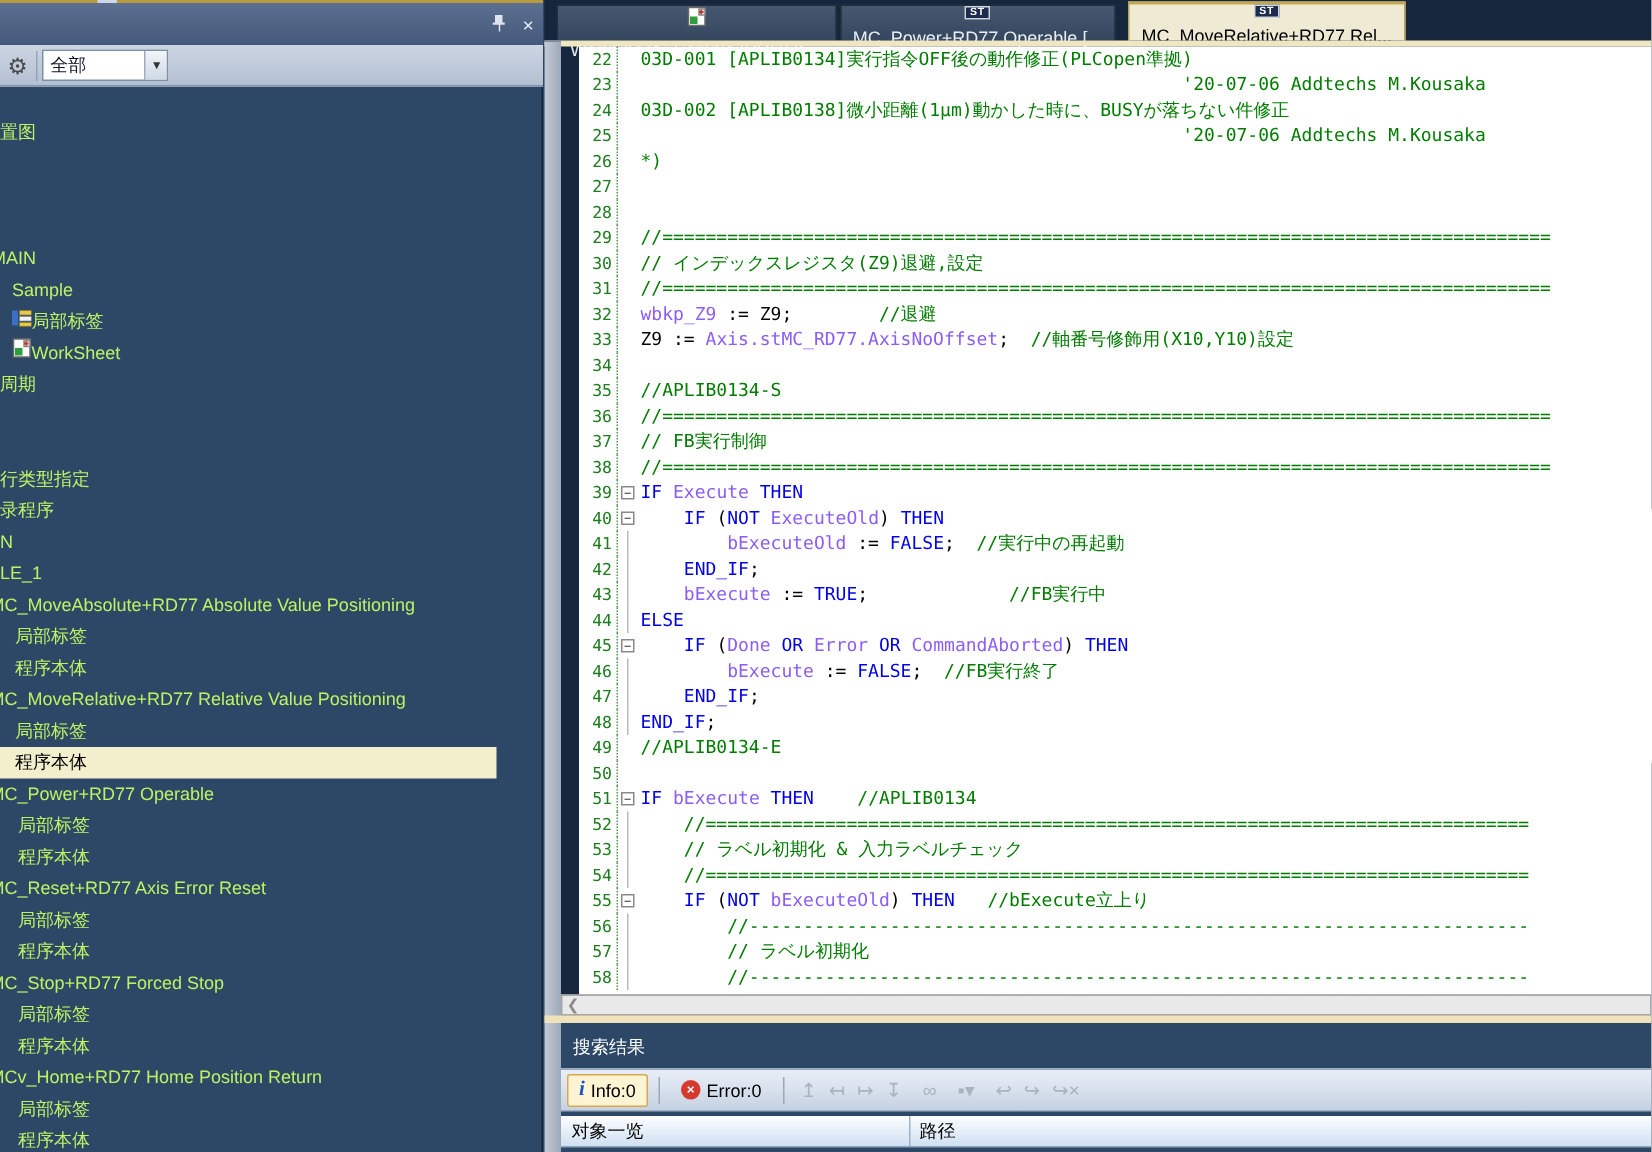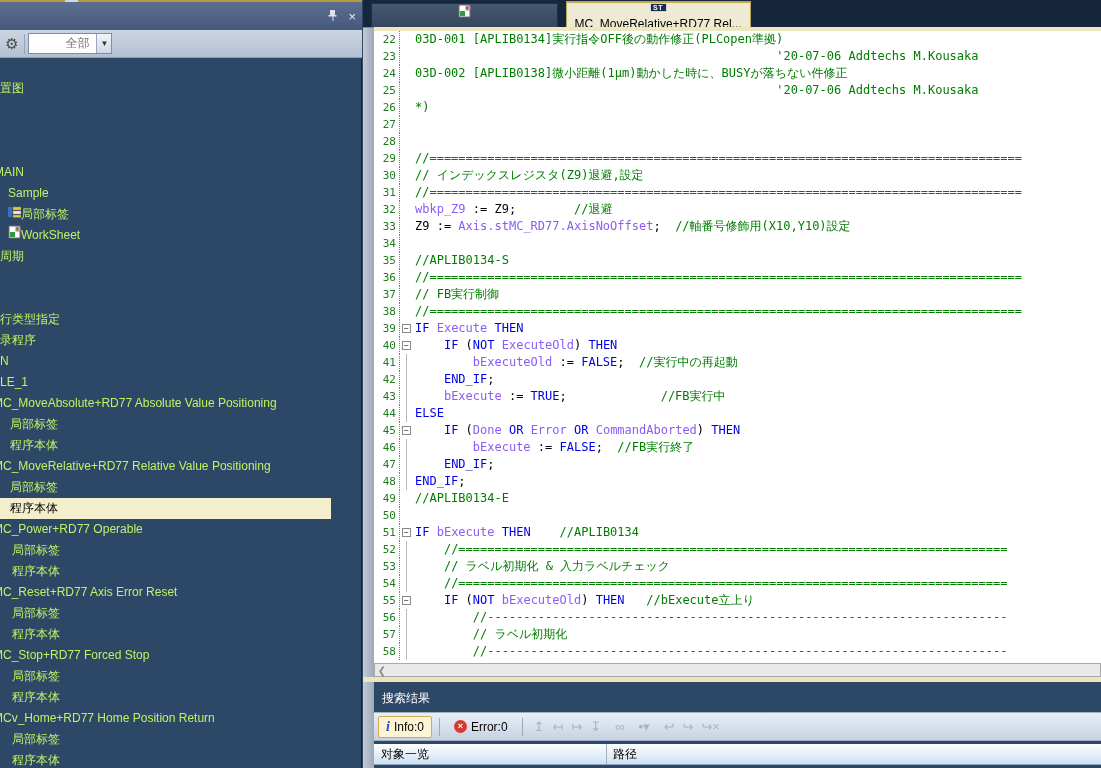--- a/index.html
+++ b/index.html
@@ -12,41 +12,41 @@
   #sidebar-topline { position:absolute; left:0; top:0; width:362px; height:2px; background:#b89b3e; }
   #sidebar-topline .seg { position:absolute; left:65px; top:0; width:13px; height:2px; background:#cfd8e6; }
   #sidebar-titlebar { position:absolute; left:0; top:2px; width:362px; height:28px;
     background:linear-gradient(#5d6f90,#45597c); display:flex; align-items:center; justify-content:flex-end; padding-right:6px; gap:10px; }
   .titlebar-icon { color:#e6ecf5; font-size:13px; line-height:13px; cursor:default; }
   #sidebar-toolbar { position:absolute; left:0; top:30px; width:362px; height:28px;
     background:linear-gradient(#ccd5e2,#b3c0d2); border-bottom:1px solid #8fa0b5; display:flex; align-items:center; padding:0 2px; }
   #gear { font-size:15px; color:#4a4a4a; margin:0 3px; }
   #toolbar-sep { width:1px; height:20px; background:#93a3b8; margin:0 3px; }
   #filter-dd { width:84px; height:21px; background:#fff; border:1px solid #7e8fa5; display:flex; align-items:center; }
-  #filter-dd .val { flex:1; padding-left:4px; color:#737373;margin-left:32px; }
+  #filter-dd .val { flex:1; padding-left:4px; color:#0f172a; }
   #filter-dd .caret { width:15px; height:19px; background:linear-gradient(#f2f5f9,#cfd9e6); border-left:1px solid #9aa9bc; font-size:8px; color:#333; display:flex; align-items:center; justify-content:center; }
   #tree { position:absolute; left:0; top:58px; width:362px; height:710px; overflow:hidden; padding-top:20px; }
   .trow { height:21px; line-height:21px; color:#bef264; white-space:nowrap; overflow:hidden; width:362px; display:flex; align-items:center; }
   .trow.sel { background:#f3eecb; color:#000; width:331px; }
 
   
   #main { position:absolute; left:363px; top:0; width:738px; height:768px; background:#16273d; }
   #rail { position:absolute; left:0; top:27px; width:11px; bottom:0; background:linear-gradient(90deg,#c3cbd6,#9da9b8); border-top:1px solid #7e8ca0; }
 
   
   #tabbar { position:absolute; left:0; top:0; width:738px; height:27px; background:#16273d; display:flex; align-items:flex-end; padding-left:8px; gap:2px; }
   .tab { height:24px; display:flex; align-items:center; padding:0 8px; background:linear-gradient(#46586f,#35475e); color:#e8edf4; border:1px solid #20303f; border-bottom:none; gap:5px; white-space:nowrap;flex-direction:column; }
   .tab.active { background:#efead3; color:#000; border-color:#b8a35a; border-top:2px solid #c5a74e; height:26px; margin-left:6px; }
   .sticon { width:17px; height:12px; background:#1d2b4e; border:1px solid #cfd5de; color:#fff; font-size:7px; font-weight:bold; display:flex; align-items:center; justify-content:center; letter-spacing:0.5px; }
   .tab-close { margin-left:4px; color:#333; font-size:12px; }
 
   #cream-top { position:absolute; left:0; top:27px; right:0; height:4px; background:#efe6c2; }
 
   
-  #editor { position:absolute; left:11px; top:31px; right:0; height:632px; background:#fff; overflow:hidden;
+  #editor { position:absolute; left:23px; top:31px; right:0; height:632px; background:#fff; overflow:hidden;
     font-family:"DejaVu Sans Mono", monospace; font-size:12px; }
   .cl { height:17px; line-height:17px; display:flex; white-space:pre; }
   .ln { flex:0 0 26px; text-align:right; padding-right:3px; color:#1e7d1e; border-right:1px dotted #4d9a4d; font-size:11px; }
   .fm { flex:0 0 15px; position:relative; }
   .fm .box { position:absolute; left:2px; top:4px; width:9px; height:9px; border:1px solid #8a8a8a; background:#fff; color:#333; font-size:8px; line-height:7px; text-align:center; }
   .fm.guide::before { content:""; position:absolute; left:6px; top:0; width:1px; height:17px; background:#b9b9b9; }
   .ct { flex:1; white-space:pre; }
   .t-c { color:#007d00; } .t-k { color:#0000e8; } .t-v { color:#8b5cf6; } .t-p { color:#000; }
 
   
@@ -278,20 +278,24 @@
   <div id="main">
     <div id="tabbar">
         <div class="tab">
           <span><svg width="13" height="14" viewBox="0 0 13 14">
               <rect x="1" y="1" width="11" height="12" fill="#fff" stroke="#6a6a6a"></rect>
               <rect x="2" y="7" width="5" height="5" fill="#2e9e3a"></rect>
               <rect x="8" y="2" width="4" height="4" fill="#e6e6e6" stroke="#888"></rect>
               <path d="M9.5 2.5v3M8 4h3" stroke="#c23a2e" stroke-width="1.2"></path>
             </svg></span>
           <span>WorkSheet : Sample [PRG] [F...</span>
+        </div>
+        <div class="tab">
+          <span class="sticon">ST</span>
+          <span>MC_Power+RD77 Operable [...</span>
         </div>
         <div class="tab active">
           <span class="sticon">ST</span>
           <span>MC_MoveRelative+RD77 Rel...</span>
           <span class="tab-close">×</span>
         </div>
       </div>
     <div id="cream-top"></div>
     <div id="rail"></div>
 

